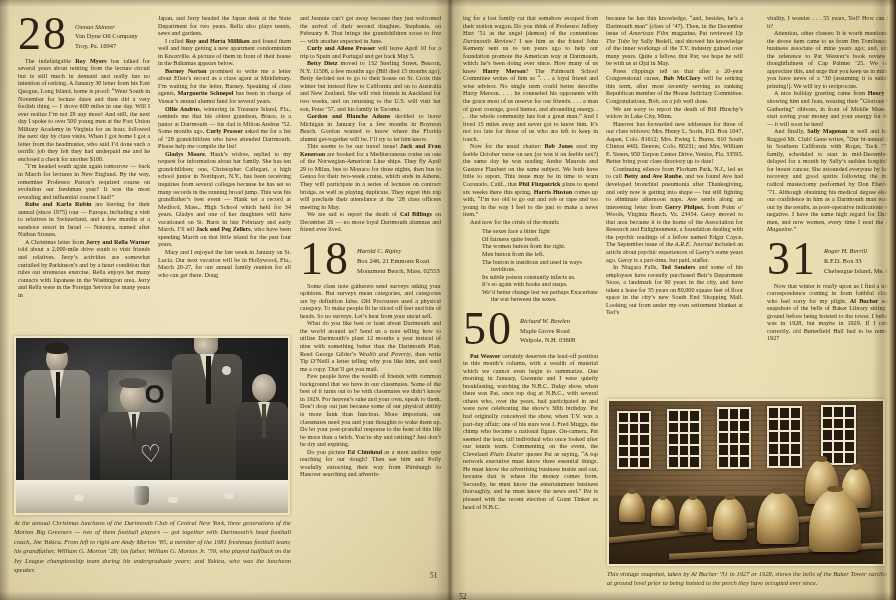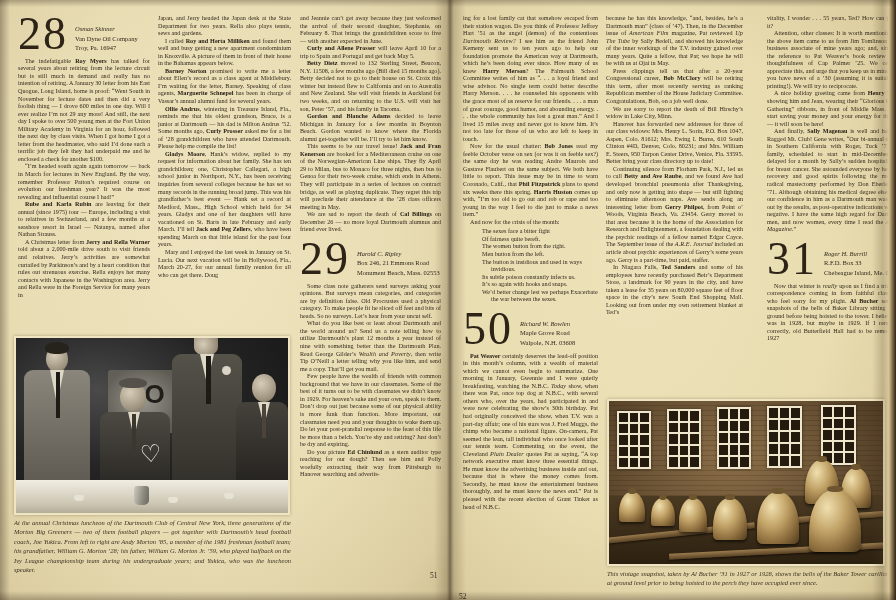--- a/index.html
+++ b/index.html
@@ -24,21 +24,21 @@
     background:linear-gradient(rgba(40,30,16,.30), rgba(40,30,16,0));}
   .edge-bottom{position:absolute;bottom:0;left:0;right:0;height:9px;pointer-events:none;
     background:linear-gradient(rgba(40,30,16,0), rgba(40,30,16,.30));}
 
   .col{position:absolute;font-size:6.15px;line-height:7.55px;text-align:justify;overflow:hidden;}
   .col p{margin:0;text-indent:7px;}
   .col p.cont{text-indent:0;}
   b{color:#231b10;}
   i{letter-spacing:.1px;}
 
-  .class-head{display:flex;align-items:flex-end;margin:1px 0 5px 0;}
+  .class-head{display:flex;align-items:center;margin:1px 0 5px 0;}
   .class-head.mt{margin-top:7px;}
   .class-num{font-size:46px;line-height:.8;letter-spacing:2px;color:#2d2417;font-weight:400;}
   .sec{padding-top:3px;margin-left:7px;font-size:6.5px;line-height:9.6px;}
   .sec span{display:block;white-space:nowrap;}
   .sec .nm{font-style:italic;}
 
   .poem{margin:2px 0 2px 12px;}
   .poem div{padding-left:16px;text-indent:-9px;text-align:left;}
 
   .pageno{position:absolute;font-size:7.5px;color:#32291c;}
@@ -112,21 +112,21 @@
   </div>
 
   <div class="col" style="left:300px;top:15px;width:141px;height:552px;">
     <p class="cont">and Jeannie can’t get away because they just welcomed the arrival of their second daughter, Stephanie, on February 8. That brings the grandchildren score to five — with another expected in June.</p>
     <p><b>Curly and Allene Prosser</b> will leave April 10 for a trip to Spain and Portugal and get back May 5.</p>
     <p><b>Betty Dietz</b> moved to 132 Sterling Street, Beacon, N.Y. 11508, a few months ago (Bill died 15 months ago). Betty decided not to go to their house on St. Croix this winter but instead flew to California and on to Australia and New Zealand. She will visit friends in Auckland for two weeks, and on returning to the U.S. will visit her son, Peter ’57, and his family in Tacoma.</p>
     <p><b>Gordon and Blanche Adams</b> decided to leave Michigan in January for a few months in Boynton Beach. Gordon wanted to know where the Florida alumni get-together will be. I’ll try to let him know.</p>
     <p>This seems to be our travel issue! <b>Jack and Fran Kenerson</b> are booked for a Mediterranean cruise on one of the Norwegian-American Line ships. They fly April 29 to Milan, bus to Monaco for three nights, then bus to Genoa for their two-week cruise, which ends in Athens. They will participate in a series of lectures on contract bridge, as well as playing duplicate. They regret this trip will preclude their attendance at the ’28 class officers meeting in May.</p>
     <p>We are sad to report the death of <b>Cal Billings</b> on December 26 — no more loyal Dartmouth alumnus and friend ever lived.</p>
     <div class="class-head mt">
-      <span class="class-num">29</span>
+      <span class="class-num">18</span>
       <span class="sec">
         <span class="nm">Harold C. Ripley</span>
         <span>Box 246, 21 Emmons Road</span>
         <span>Monument Beach, Mass. 02553</span>
       </span>
     </div>
     <p>Some class note gatherers send surveys asking your opinions. But surveys mean categories, and categories are by definition false. Old Procrustes used a physical category. To make people fit he sliced off feet and bits of heads. So no surveys. Let’s hear from your uncut self.</p>
     <p>What do you like best or least about Dartmouth and the world around us? Send us a note telling how to utilize Dartmouth’s plant 12 months a year instead of nine with something better than the Dartmouth Plan. Read George Gilder’s <i>Wealth and Poverty</i>, then write Tip O’Neill a letter telling why you like him, and send me a copy. That’ll get you mail.</p>
     <p>Few people have the wealth of friends with common background that we have in our classmates. Some of the best of it turns out to be with classmates we didn’t know in 1929. For heaven’s sake and your own, speak to them. Don’t drop out just because some of our physical ability is more funk than function. More important, our classmates need you and your thoughts to wake them up. Do let your post-prandial response to the feast of this life be more than a belch. You’re shy and retiring? Just don’t be dry and expiring.</p>
     <p>Do you picture <b>Ed Chinlund</b> as a stern auditor type reaching for our dough? Then see him and Polly woefully extracting their way from Pittsburgh to Hanover searching and advertis-</p>

